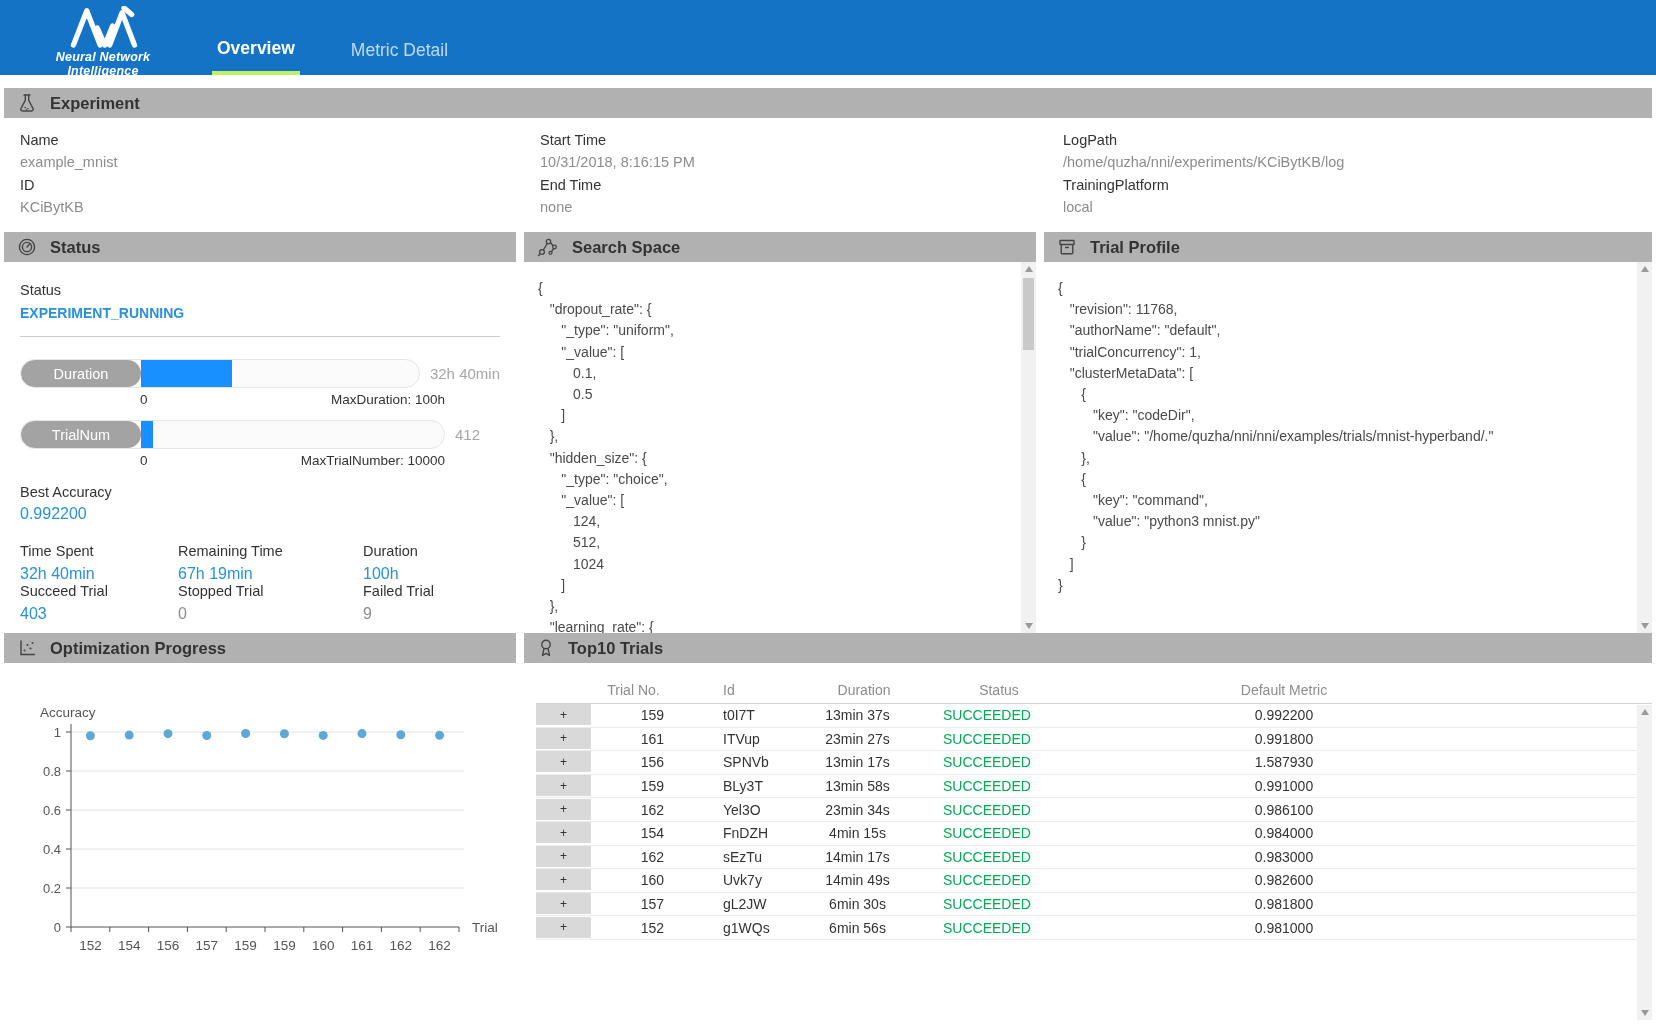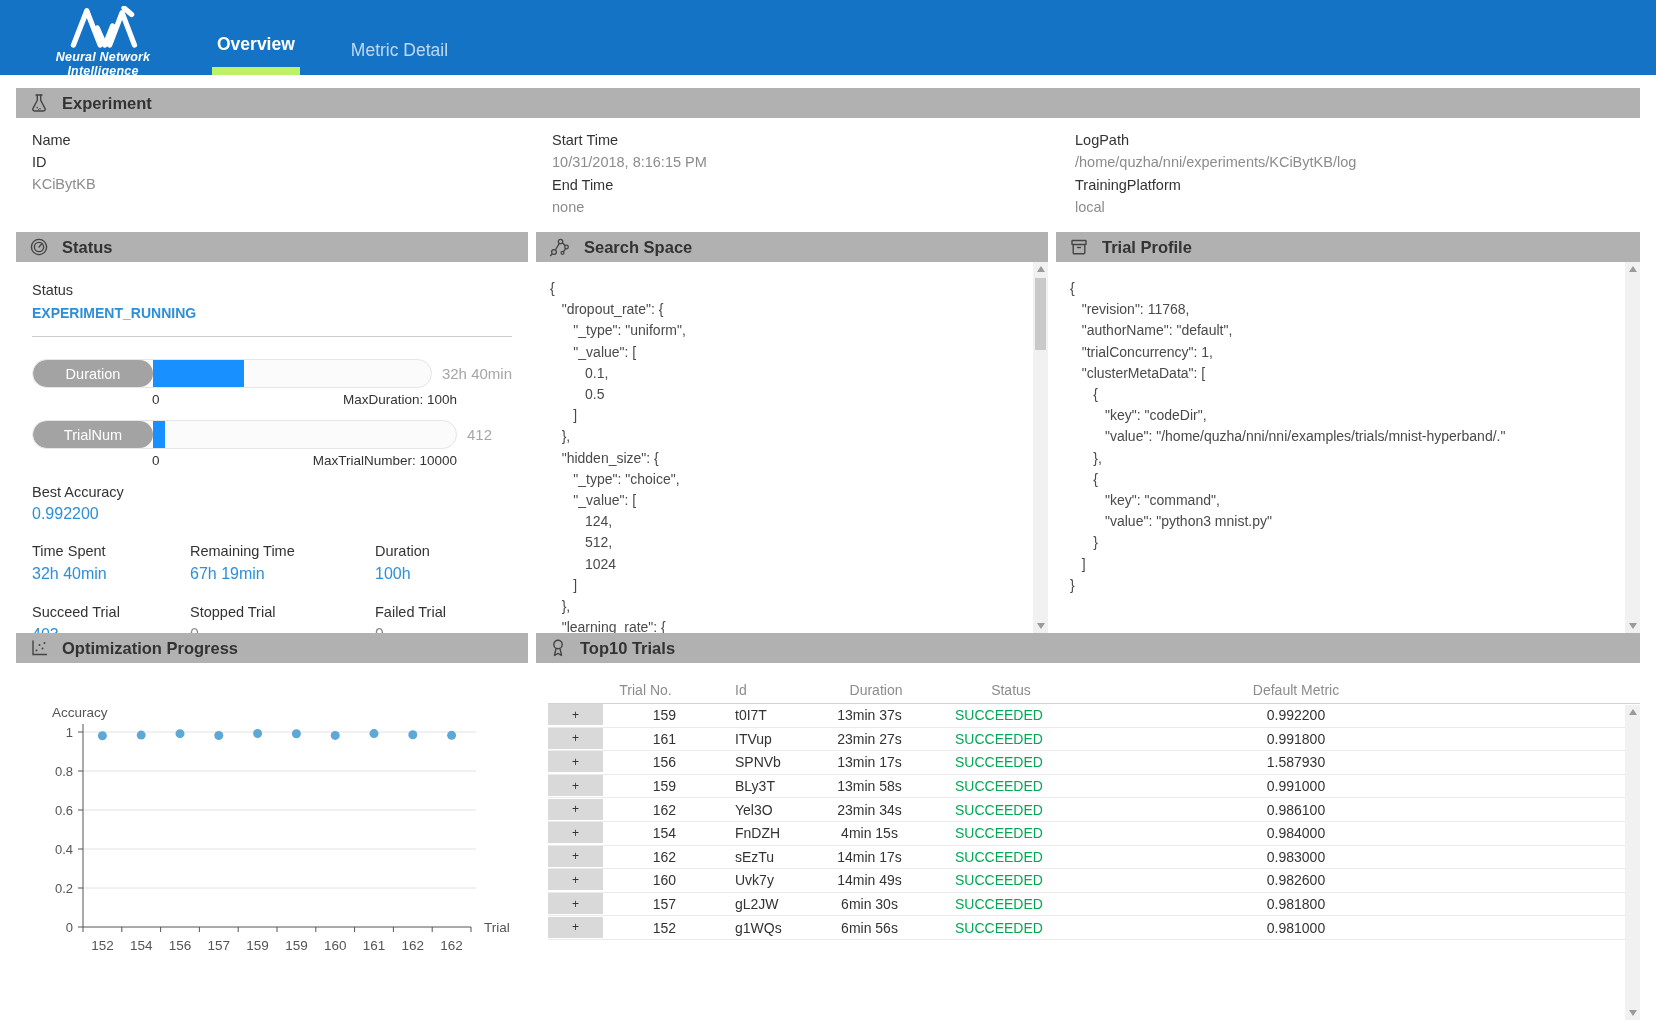--- a/index.html
+++ b/index.html
@@ -6,24 +6,24 @@
   html,body { width:1656px; height:1030px; background:#fff; overflow:hidden;
     font-family:"Liberation Sans","DejaVu Sans",sans-serif; color:#333; }
 
   
   .topbar { position:relative; height:75px; background:var(--header-blue,#1573c6); }
   .brand { position:absolute; left:24px; top:6px; width:158px; text-align:center;font-style:italic; }
   .brand svg { display:block; margin:0 auto; }
   .brand-name { color:#fff; font-size:12.5px; font-weight:700; letter-spacing:.2px; margin-top:2px; }
   .tabs { position:absolute; left:212px; top:0; height:100%; display:flex; align-items:flex-end; gap:46px; }
   .tab { font-size:17.5px; padding:0 5px 12px; color:rgba(255,255,255,.72); cursor:pointer; border-bottom:2px solid transparent; }
-  .tab.active { color:#fff; font-weight:700; border-bottom:8px solid #bef264; }
+  .tab.active { color:#fff; font-weight:700; border-bottom:4px solid #bef264; }
 
   
-  main { padding:0 16px; }
+  main { padding:0 4px; }
   .secbar { height:30px; background:var(--section-bar-gray,#b1b1b1); display:flex; align-items:center; padding-left:13px; }
   .secbar svg { flex:0 0 auto; }
   .sectitle { font-size:16.5px; font-weight:700; color:#333; margin-left:13px; }
   .row { display:flex; gap:8px; }
 
   
   .experiment { margin-top:13px; }
   .exp-grid { display:grid; grid-template-columns:520px 523px 1fr; padding:14px 0 10px 16px; }
   .field-label { font-size:14.5px; color:#333; margin-bottom:6px; }
   .field-value { font-size:14.5px; color:#8c8c8c; margin-bottom:7px; white-space:nowrap; }
@@ -48,21 +48,21 @@
     border-radius:15px; color:#fff; font-size:14.5px; display:flex; align-items:center; justify-content:center; }
   .bar-fill { position:absolute; z-index:1; left:120px; top:0; bottom:0; background:var(--accent-blue,#1890ff); }
   .bar-value { margin-left:10px; font-size:15px; color:#a6a6a6; white-space:nowrap; }
   .bar-sub { margin:4px 0 0 120px; width:305px; display:flex; justify-content:space-between;
     font-size:13.5px; color:#333; }
 
   .best-acc { margin-top:16px; }
   .best-acc .field-label { margin-bottom:5px; }
   .acc-value { font-size:16px; color:var(--accent-text,#2c8fd8); }
 
-  .stats-grid { margin-top:20px; display:grid; grid-template-columns:158px 185px 1fr; row-gap:21px; }
+  .stats-grid { margin-top:20px; display:grid; grid-template-columns:158px 185px 1fr; }
   .stat-label { font-size:14.5px; color:#333; margin-bottom:6px; }
   .stat-value { font-size:16px; color:var(--accent-text,#2c8fd8); }
   .stat-value.muted { color:#8c8c8c; }
 
   .json-wrap { display:flex; height:100%; }
   .json { flex:1 1 auto; padding:16px 0 0 14px; font-size:14px; line-height:21.2px;
     color:#4a4a4a; white-space:pre; overflow:hidden; }
   .scrollcol { flex:0 0 15px; background:#f1f1f1; display:flex; flex-direction:column; align-items:center; padding:4px 0; }
   .arr-up { width:0; height:0; border-left:4px solid transparent; border-right:4px solid transparent;
     border-bottom:6px solid #9a9a9a; cursor:pointer; }
@@ -124,20 +124,21 @@
         </g>
         <circle cx="8.2" cy="14.6" r=".8" fill="#444"></circle>
         <circle cx="11" cy="15.8" r=".8" fill="#444"></circle>
         <circle cx="9.4" cy="16.6" r=".6" fill="#444"></circle>
       </svg>
       <span class="sectitle">Experiment</span>
     </div>
     <div class="exp-grid">
       <div>
         <div class="field-label">Name</div>
+        <div class="field-value">example_mnist</div>
         <div class="field-label">ID</div>
         <div class="field-value">KCiBytKB</div>
       </div>
       <div>
         <div class="field-label">Start Time</div>
         <div class="field-value">10/31/2018, 8:16:15 PM</div>
         <div class="field-label">End Time</div>
         <div class="field-value">none</div>
       </div>
       <div>

